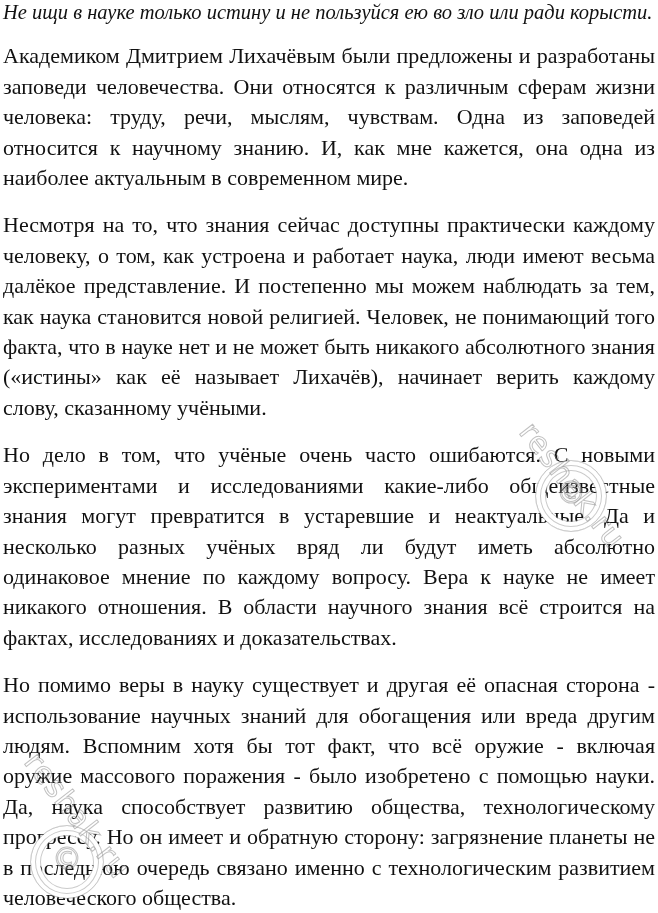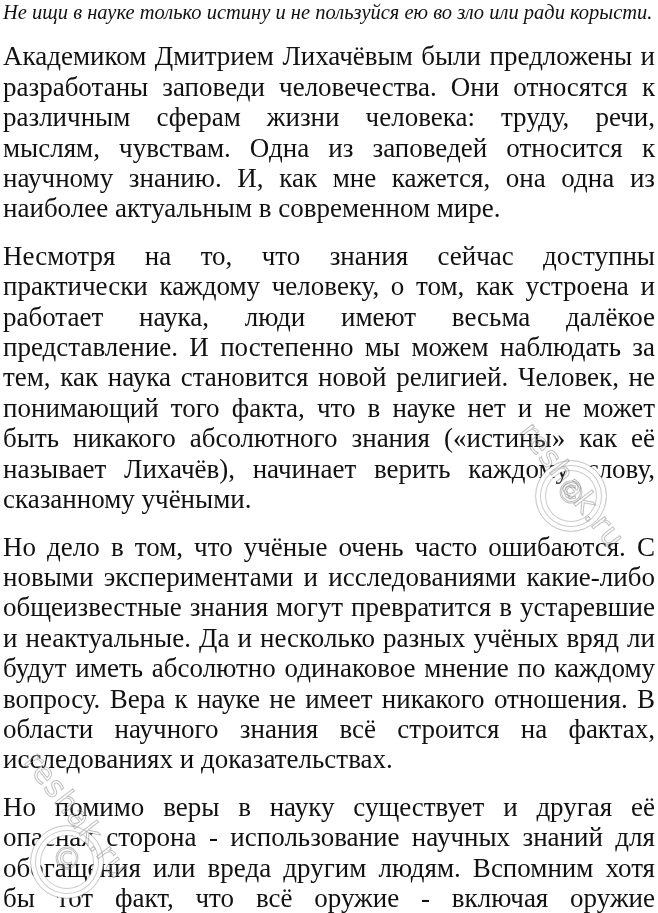--- a/index.html
+++ b/index.html
@@ -16,21 +16,21 @@
     color: #111111;
   }
   .doc {
     position: absolute;
     left: 3px;
     top: -3px;
     width: 652px;
   }
   .p {
     margin: 0 0 17px 0;
-    font-size: 27px;
+    font-size: 22px;
     line-height: 30.4px;
     text-align: justify;
     text-align-last: left;
     word-spacing: 0px;
   }
   .epigraph {
     font-style: italic;
     font-size: 20.5px;
     margin-bottom: 14px;
   }

